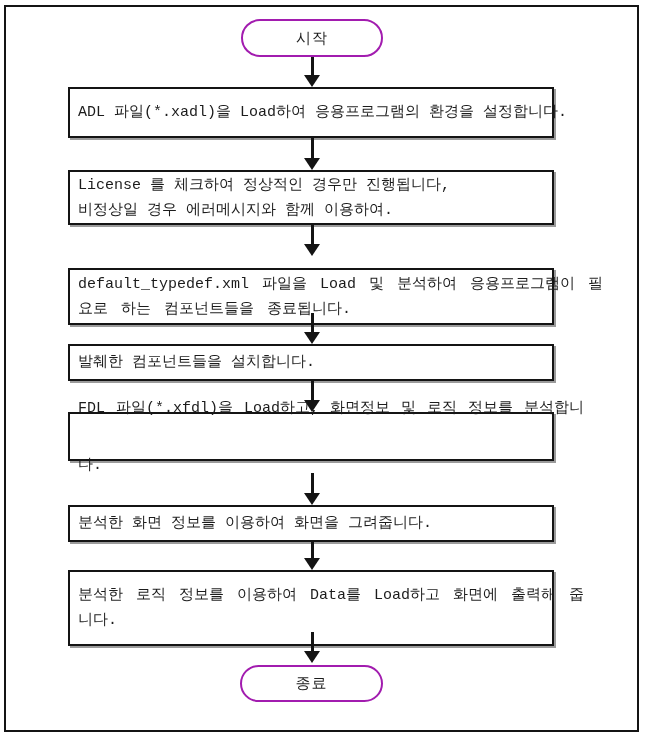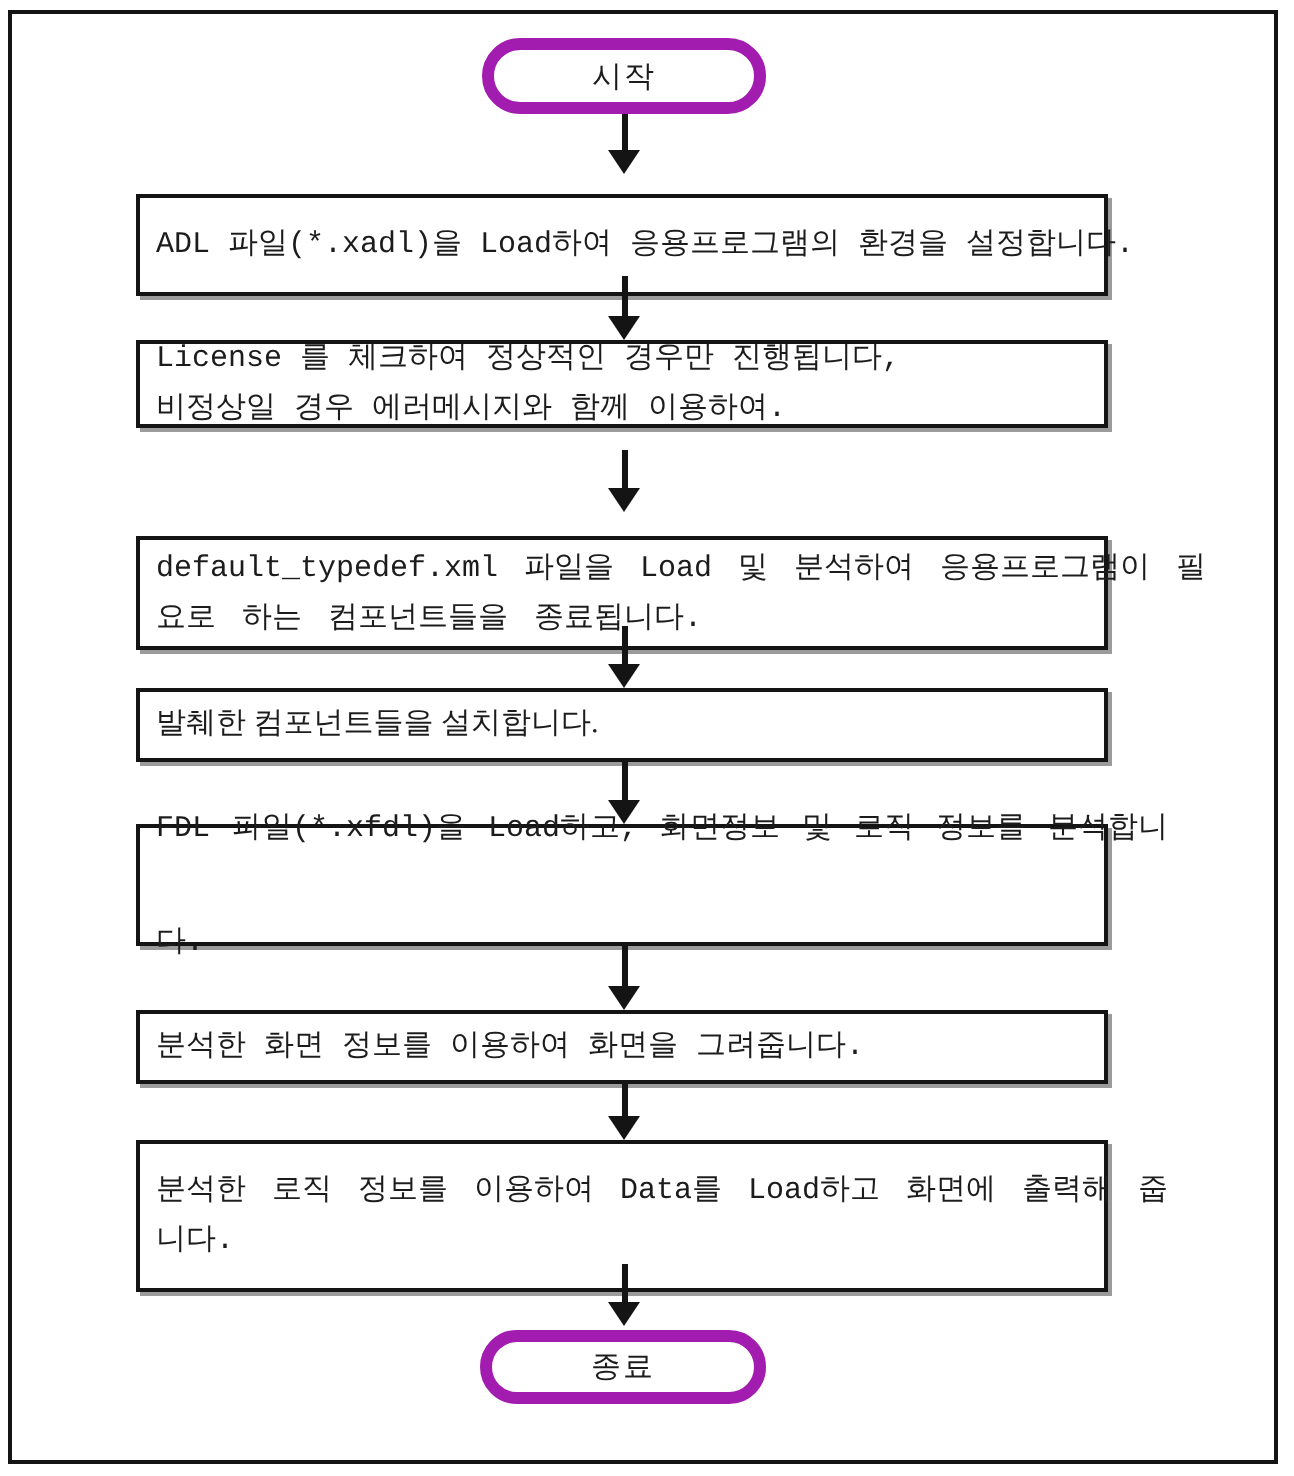--- a/index.html
+++ b/index.html
@@ -15,21 +15,21 @@
   #frame {
     position: absolute;
     left: 4px; top: 5px;
     width: 635px; height: 727px;
     border: 2px solid #141414;
     box-sizing: border-box;
   }
   .terminal {
     position: absolute;
     box-sizing: border-box;
-    border: 6px solid #a21caf;
+    border: 2px solid #a21caf;
     border-radius: 20px;
     background: #ffffff;
     display: flex;
     align-items: center;
     justify-content: center;
     font-size: 15px;
     letter-spacing: 1px;
   }
   #start-terminal { left: 241px; top: 19px; width: 142px; height: 38px; }
   #end-terminal   { left: 240px; top: 665px; width: 143px; height: 37px; }
@@ -42,25 +42,25 @@
     box-shadow: 2px 2px 0 #9b9b9b;
     background: #ffffff;
     display: flex;
     flex-direction: column;
     justify-content: center;
     padding: 0 8px;
     font-size: 15px;
     line-height: 25px;
   }
   .pbox .line { white-space: nowrap; }
-  #box1 { top: 97px;  height: 51px; text-align: right; }
-  #box2 { top: 170px; height: 44px; justify-content: center; }
+  #box1 { top: 87px;  height: 51px; text-align: right; }
+  #box2 { top: 170px; height: 55px; justify-content: center; }
   #box3 { top: 268px; height: 57px; word-spacing: 4px; }
-  #box4 { top: 344px; height: 37px; font-family: Liberation Serif, serif; }
-  #box5 { top: 412px; height: 61px; word-spacing: 2px; gap: 32px; }
+  #box4 { top: 344px; height: 37px; }
+  #box5 { top: 412px; height: 49px; word-spacing: 2px; gap: 32px; }
   #box6 { top: 505px; height: 37px; }
   #box7 { top: 570px; height: 76px; word-spacing: 4px; }
   .arrow {
     position: absolute;
     left: 304px;
     width: 16px;
     display: flex;
     flex-direction: column;
     align-items: center;
   }

